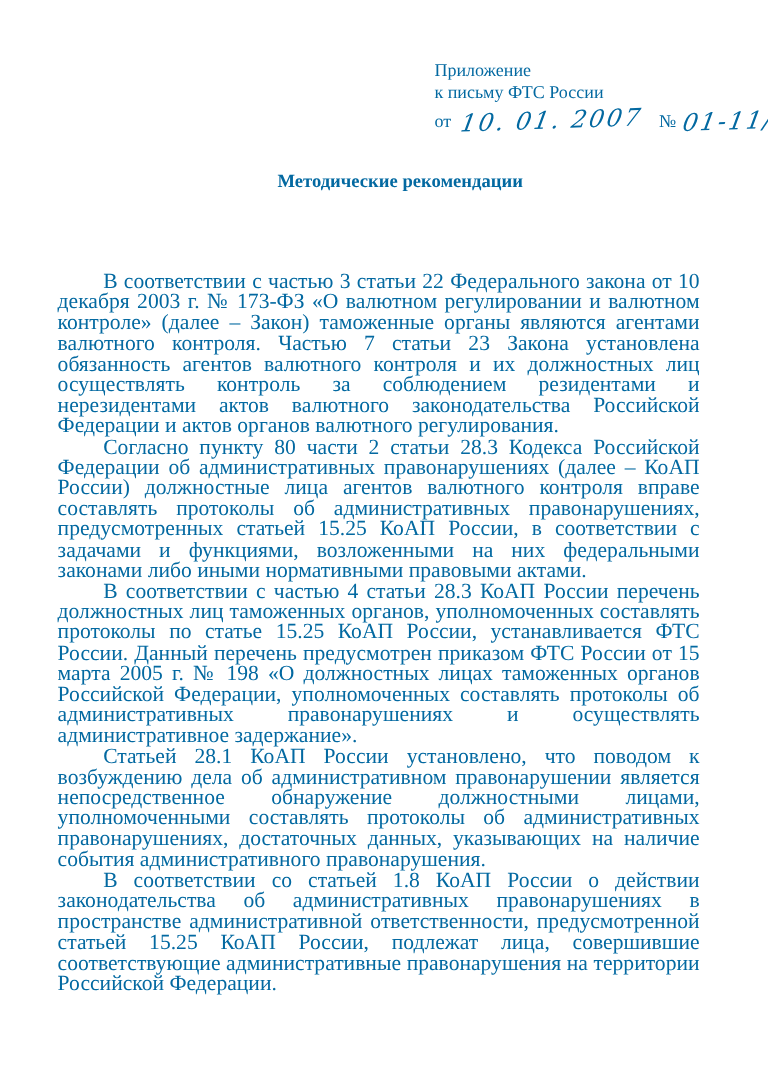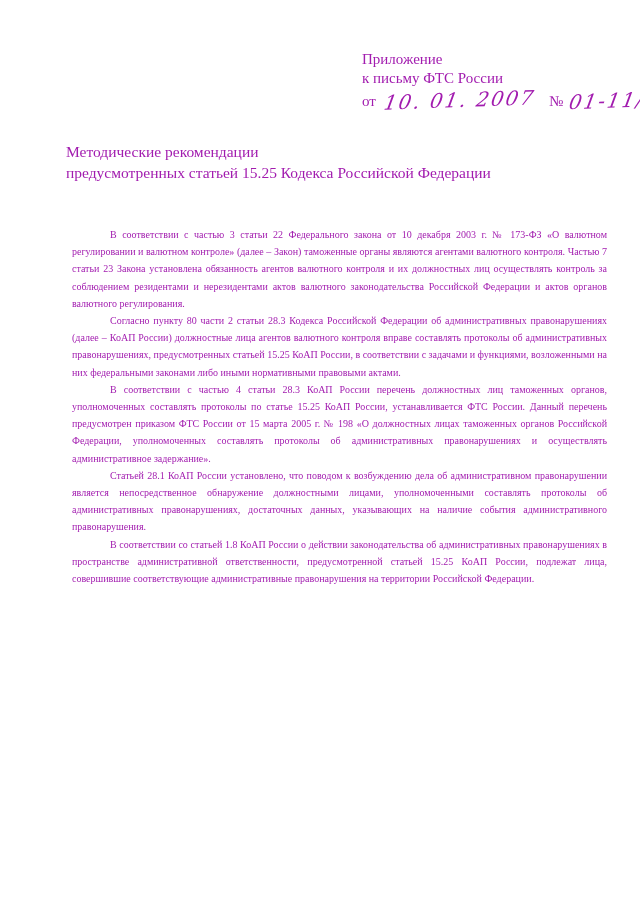--- a/index.html
+++ b/index.html
@@ -5,21 +5,21 @@
   html, body {
     margin: 0;
     padding: 0;
     background: #ffffff;
   }
   .page {
     position: relative;
     width: 640px;
     height: 832px;
     background: #ffffff;
-    color: #a21caf;
+    color: #0369a1;
     font-family: "Liberation Serif", serif;
     overflow: hidden;
   }
   
   .letterhead {
     position: absolute;
     left: 362px;
     top: 50px;
     font-size: 15px;
     line-height: 19px;
@@ -42,32 +42,32 @@
     top: 1px;
   }
   .hw-date   { margin-left: 8px; margin-right: 14px; }
   .hw-number { margin-left: 6px; }
   
   .doc-title {
     position: absolute;
     left: 66px;
     top: 141px;
     width: 535px;
-    text-align: left;
-    font-weight: normal;
+    text-align: center;
+    font-weight: bold;
     font-size: 15.5px;
     line-height: 21px;
   }
   
   .content {
     position: absolute;
-    left: 72px;
+    left: 48px;
     top: 226px;
     width: 535px;
-    font-size: 10px;
+    font-size: 18px;
     line-height: 17.2px;
     text-align: justify;
   }
   .content p {
     margin: 0;
     text-indent: 38px;
   }
 </style>
 </head>
 <body>
@@ -80,21 +80,20 @@
     <div class="lh-row">
       <span class="lh-prefix">от</span>
       <span class="handwriting hw-date">10. 01. 2007</span>
       <span class="lh-prefix">№</span>
       <span class="handwriting hw-number">01-11/217</span>
     </div>
   </div>
 
   <div class="doc-title">
     <div>Методические рекомендации</div>
-    <div>предусмотренных статьей 15.25 Кодекса Российской Федерации</div>
   </div>
 
   <div class="content">
     <p>В соответствии с частью 3 статьи 22 Федерального закона от 10 декабря 2003 г. № 173-ФЗ «О валютном регулировании и валютном контроле» (далее – Закон) таможенные органы являются агентами валютного контроля. Частью 7 статьи 23 Закона установлена обязанность агентов валютного контроля и их должностных лиц осуществлять контроль за соблюдением резидентами и нерезидентами актов валютного законодательства Российской Федерации и актов органов валютного регулирования.</p>
     <p>Согласно пункту 80 части 2 статьи 28.3 Кодекса Российской Федерации об административных правонарушениях (далее – КоАП России) должностные лица агентов валютного контроля вправе составлять протоколы об административных правонарушениях, предусмотренных статьей 15.25 КоАП России, в соответствии с задачами и функциями, возложенными на них федеральными законами либо иными нормативными правовыми актами.</p>
     <p>В соответствии с частью 4 статьи 28.3 КоАП России перечень должностных лиц таможенных органов, уполномоченных составлять протоколы по статье 15.25 КоАП России, устанавливается ФТС России. Данный перечень предусмотрен приказом ФТС России от 15 марта 2005 г. № 198 «О должностных лицах таможенных органов Российской Федерации, уполномоченных составлять протоколы об административных правонарушениях и осуществлять административное задержание».</p>
     <p>Статьей 28.1 КоАП России установлено, что поводом к возбуждению дела об административном правонарушении является непосредственное обнаружение должностными лицами, уполномоченными составлять протоколы об административных правонарушениях, достаточных данных, указывающих на наличие события административного правонарушения.</p>
     <p>В соответствии со статьей 1.8 КоАП России о действии законодательства об административных правонарушениях в пространстве административной ответственности, предусмотренной статьей 15.25 КоАП России, подлежат лица, совершившие соответствующие административные правонарушения на территории Российской Федерации.</p>
   </div>
 

